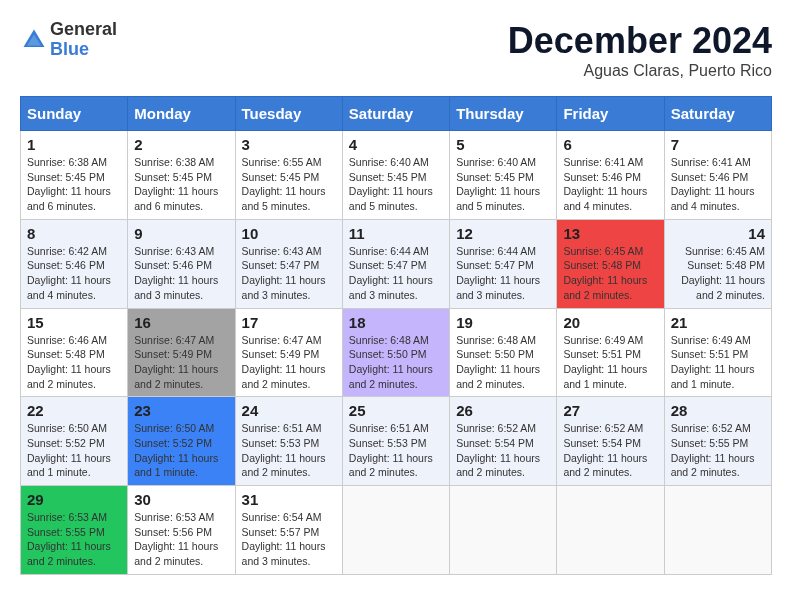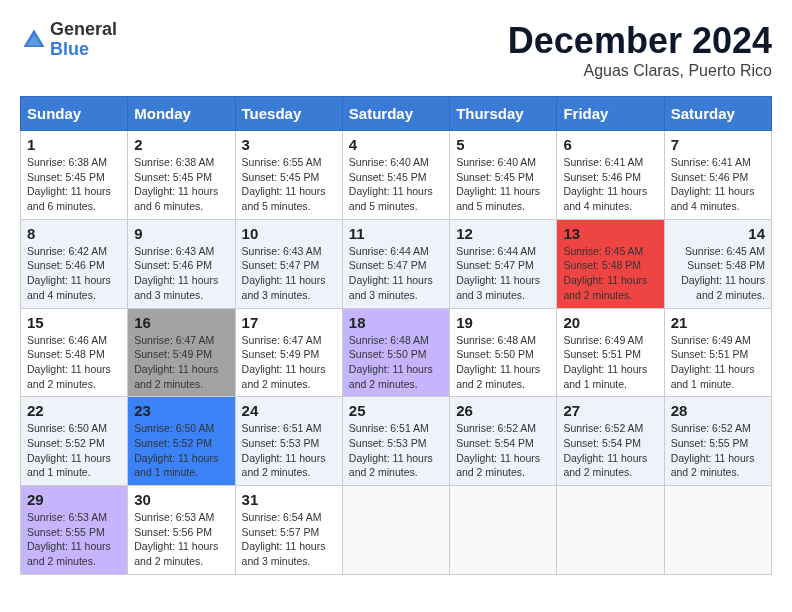--- a/index.html
+++ b/index.html
@@ -237,21 +237,21 @@
         <td style="background-color: rgb(238, 242, 251);">
           <span class="day-number">27</span>
           <div class="day-info"><span>Sunrise: 6:52 AM</span><br><span>Sunset: 5:54 PM</span><br><span>Daylight: 11 hours</span><br><span>and 2 minutes.</span></div>
         </td>
         <td style="background-color: rgb(238, 242, 251);">
           <span class="day-number">28</span>
           <div class="day-info"><span>Sunrise: 6:52 AM</span><br><span>Sunset: 5:55 PM</span><br><span>Daylight: 11 hours</span><br><span>and 2 minutes.</span></div>
         </td>
       </tr>
       <tr style="background-color: rgb(255, 255, 255);">
-        <td style="background-color: #c4b5fd;">
+        <td style="background-color: #22c55e;">
           <span class="day-number">29</span>
           <div class="day-info"><span>Sunrise: 6:53 AM</span><br><span>Sunset: 5:55 PM</span><br><span>Daylight: 11 hours</span><br><span>and 2 minutes.</span></div>
         </td>
         <td style="background-color: rgb(255, 255, 255);">
           <span class="day-number">30</span>
           <div class="day-info"><span>Sunrise: 6:53 AM</span><br><span>Sunset: 5:56 PM</span><br><span>Daylight: 11 hours</span><br><span>and 2 minutes.</span></div>
         </td>
         <td style="background-color: rgb(255, 255, 255);">
           <span class="day-number">31</span>
           <div class="day-info"><span>Sunrise: 6:54 AM</span><br><span>Sunset: 5:57 PM</span><br><span>Daylight: 11 hours</span><br><span>and 3 minutes.</span></div>

